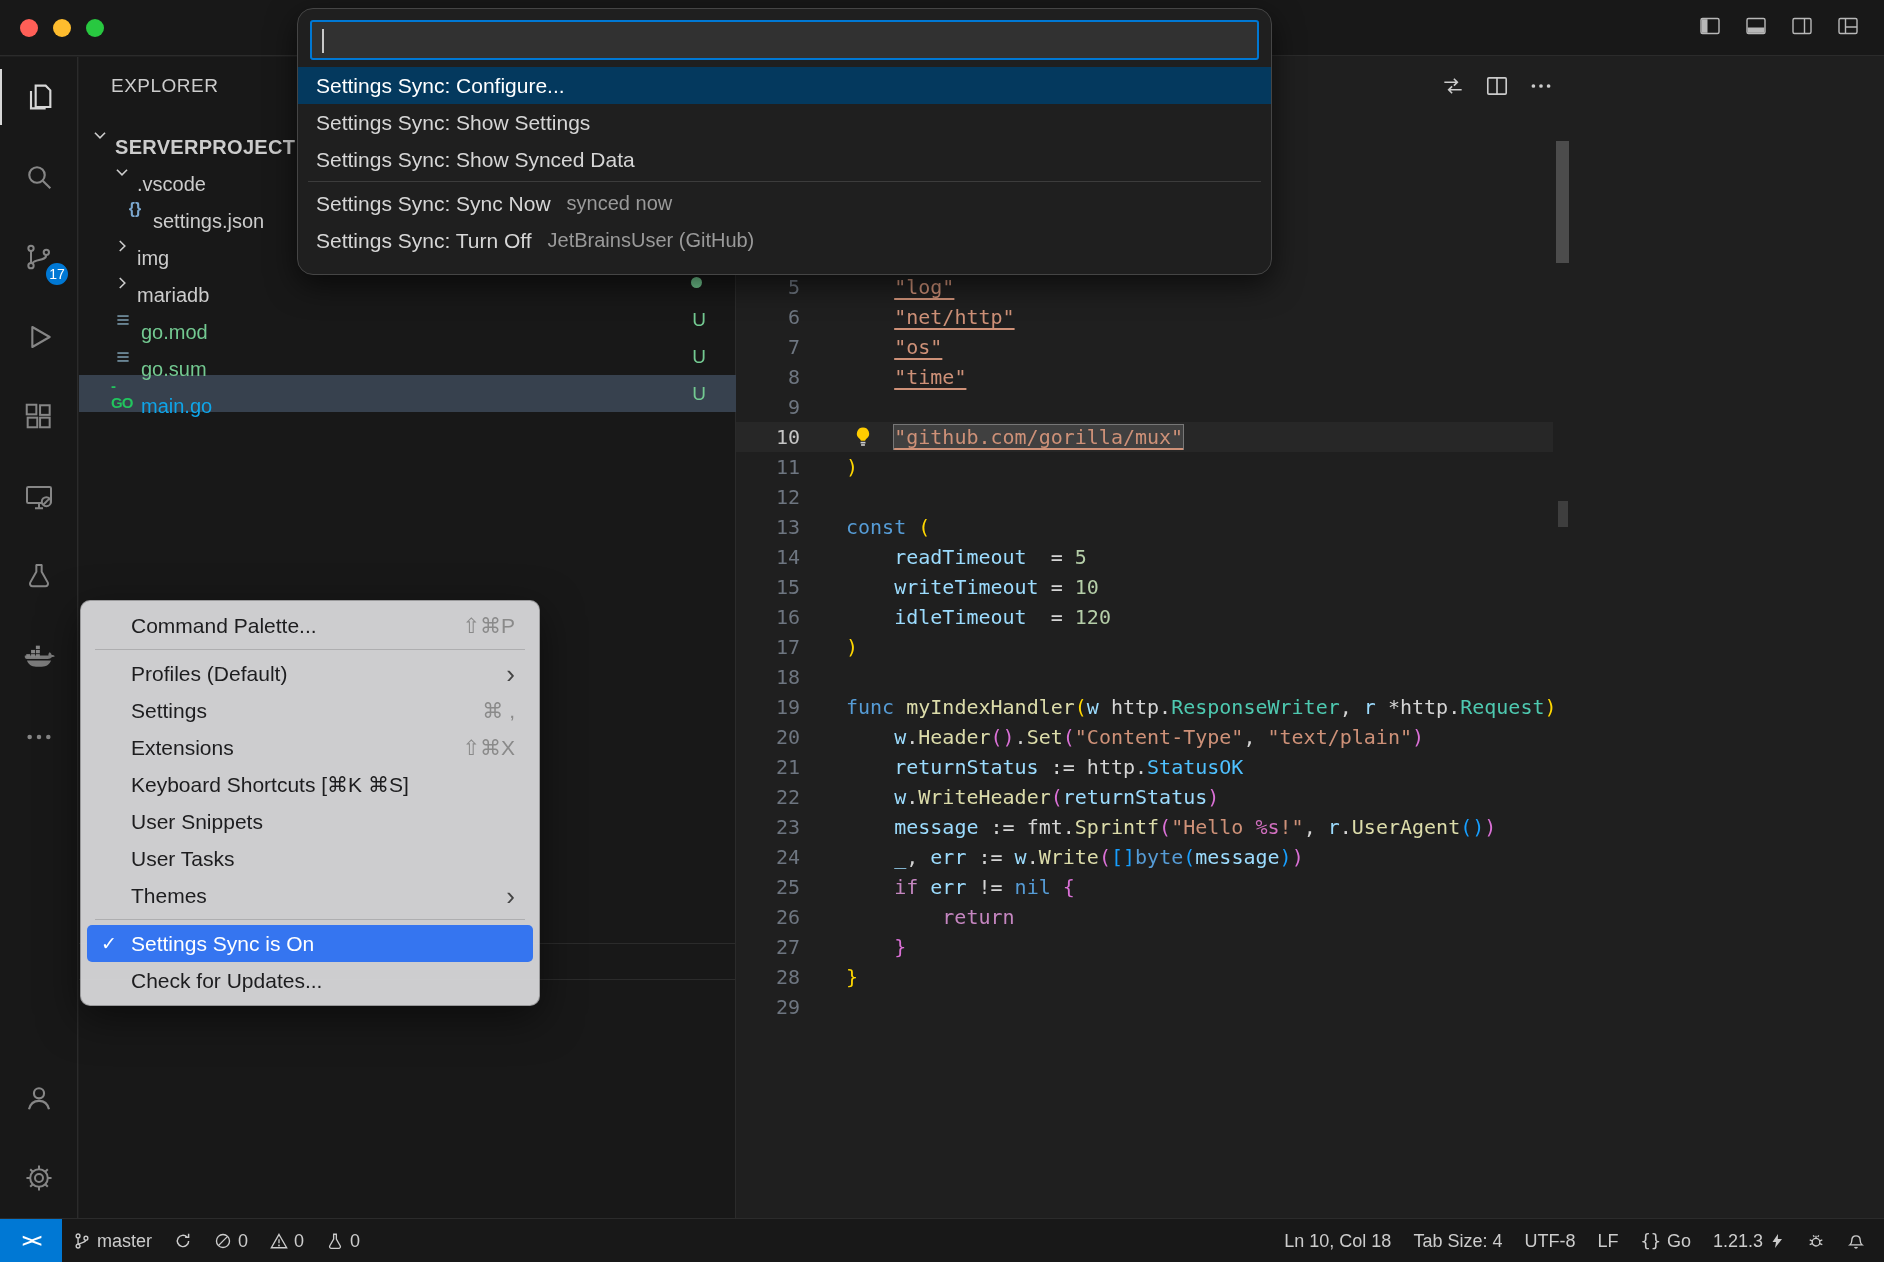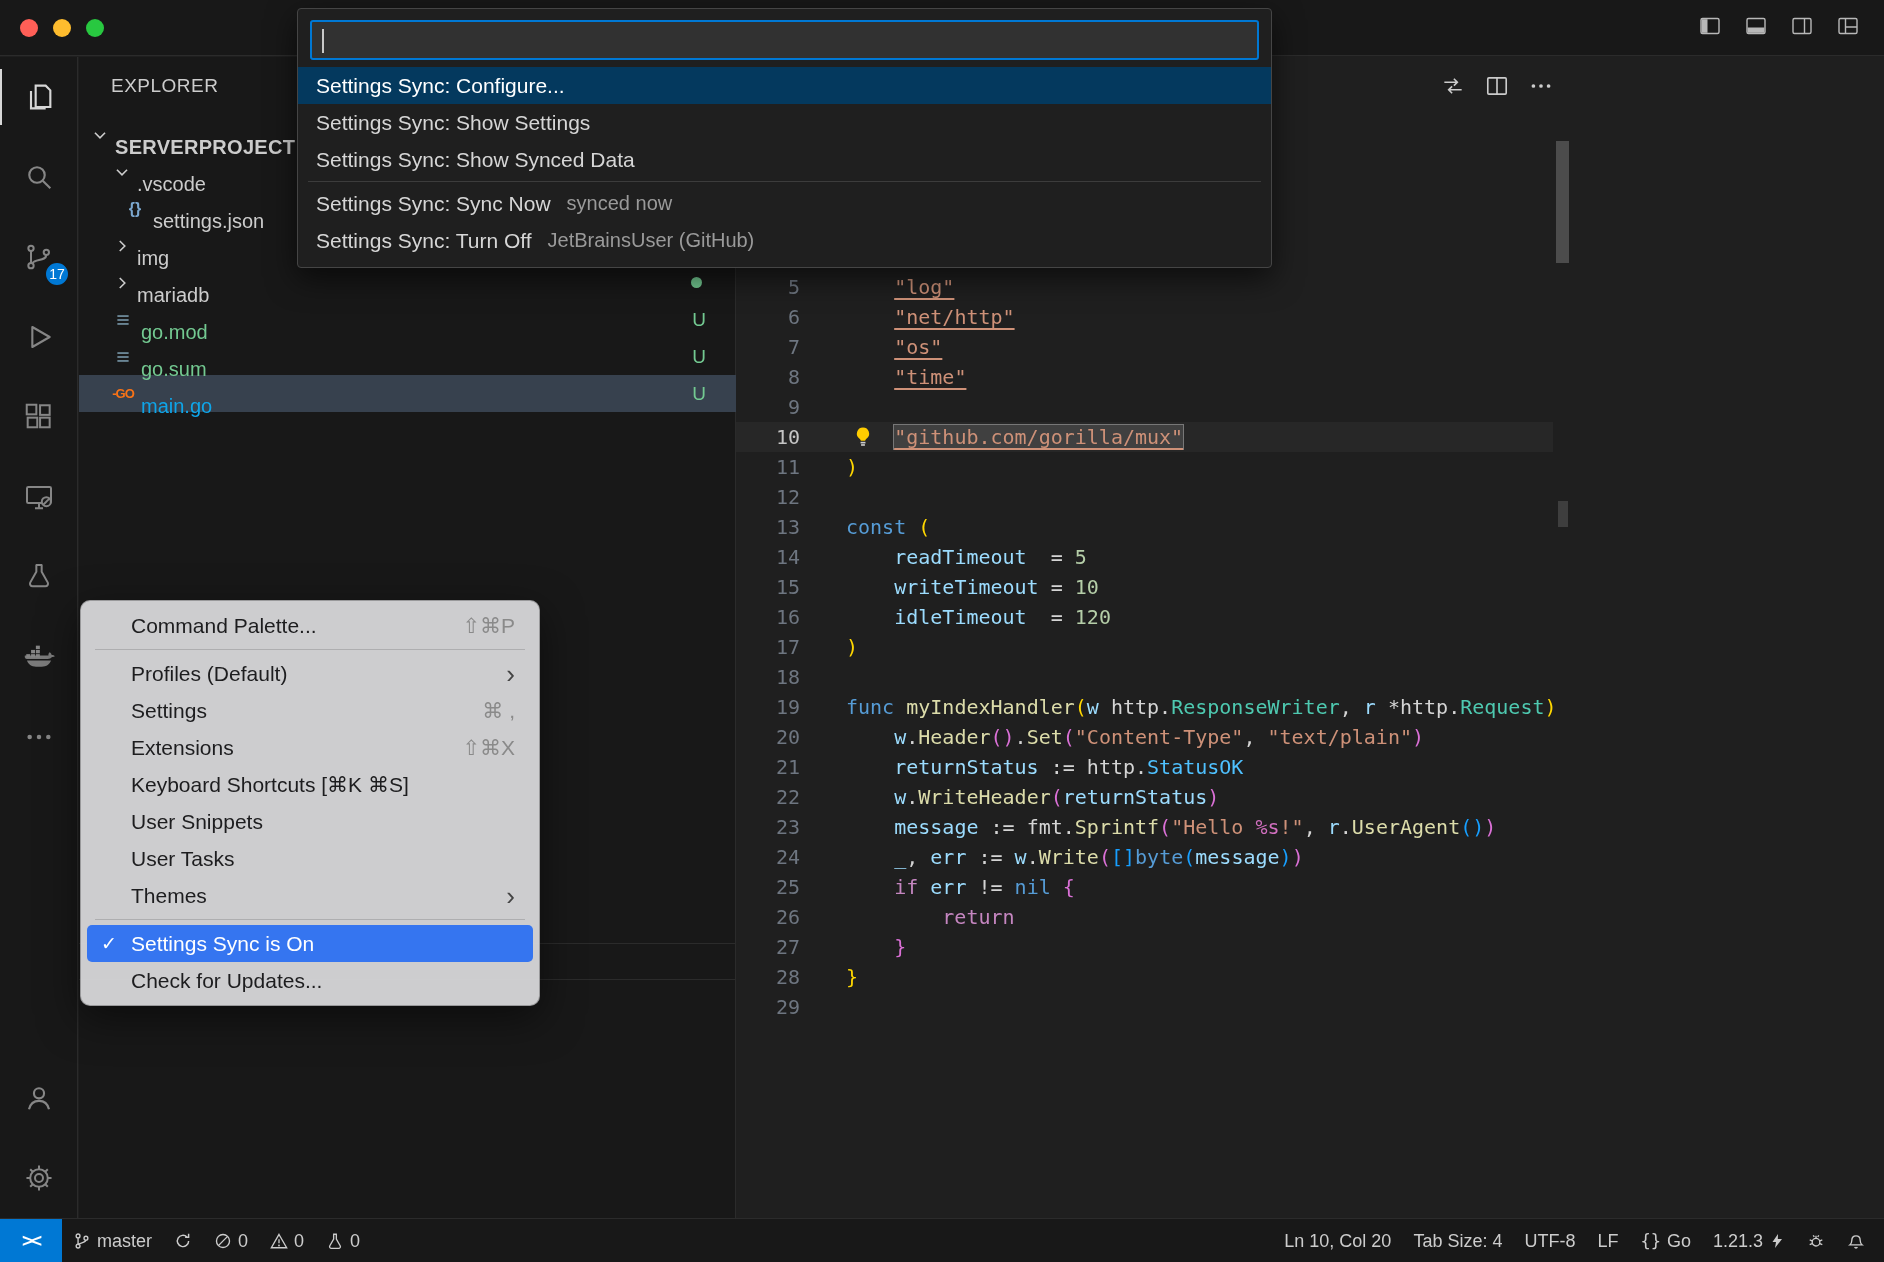--- a/index.html
+++ b/index.html
@@ -54,21 +54,21 @@
   .vthumb { position:absolute; left:820px; top:84px; width:13px; height:122px; background:rgba(130,130,130,.45); }
   .vmark { position:absolute; left:822px; top:444px; width:10px; height:26px; background:rgba(120,120,120,.35); }
   
   .statusbar { position:absolute; left:0; top:1218px; width:1884px; height:44px; background:#181818; border-top:1px solid #2b2b2b; font-size:18px; display:flex; align-items:center; }
   .sb-remote { position:absolute; left:0; top:0; width:62px; height:44px; background:#0078d4; color:#fff; display:flex; align-items:center; justify-content:center; font-weight:700; font-size:19px; letter-spacing:-2px; cursor:pointer; }
   .sb-left { position:absolute; left:62px; top:0; height:44px; display:flex; align-items:center; }
   .sb-right { position:absolute; right:8px; top:0; height:44px; display:flex; align-items:center; }
   .sb-item { display:flex; align-items:center; gap:6px; padding:0 11px; height:44px; cursor:pointer; color:#cccccc; }
   .sb-item svg { display:block; }
   
-  .quickpick { position:absolute; left:297px; top:8px; width:975px; background:#1f1f1f; border:1px solid #454545; border-radius:4px; box-shadow:0 10px 30px rgba(0,0,0,.6); z-index:50; padding-bottom:8px; }
+  .quickpick { position:absolute; left:297px; top:8px; width:975px; background:#1f1f1f; border:1px solid #454545; border-radius:16px; box-shadow:0 10px 30px rgba(0,0,0,.6); z-index:50; padding-bottom:15px; }
   .qp-inputwrap { margin:11px 12px 7px 12px; height:40px; background:#313131; border:2px solid #0078d4; border-radius:3px; position:relative; }
   .qp-caret { position:absolute; left:10px; top:7px; width:2px; height:24px; background:#c8c8c8; }
   .qpitem { height:37px; display:flex; align-items:center; padding:0 18px; font-size:21px; color:#d6d6d6; cursor:pointer; }
   .qpitem.sel { background:#04395e; color:#fff; }
   .qpdetail { color:#9a9a9a; font-size:20px; margin-left:16px; }
   .qpsep { height:1px; background:#3c3c3c; margin:3px 10px; }
   
   .gearmenu { position:absolute; left:80px; top:600px; width:460px; background:rgba(212,212,214,0.97); border:1px solid rgba(0,0,0,.25); border-radius:10px; box-shadow:0 12px 40px rgba(0,0,0,.5); z-index:60; padding:6px 0; color:#1d1d1f; }
   .menuitem { height:37px; display:flex; align-items:center; padding:0 18px 0 14px; font-size:21px; margin:0 6px; border-radius:5px; cursor:pointer; }
   .menuitem .mcheck { width:30px; font-size:19px; }
@@ -282,21 +282,21 @@
                   <line x1="3" y1="8" x2="13" y2="8"></line>
                   <line x1="3" y1="11.5" x2="13" y2="11.5"></line>
                 </g>
               </svg>
             </span>
             <span class="exlabel" style="color: rgb(115, 201, 145);">go.sum</span>
             <span class="exbadge" style="color: rgb(115, 201, 145);">U</span>
           </div>
           <div class="exrow sel" style="padding-left: 32px;">
             <span class="fico">
-              <span class="fi" style="color:#f97316;font-size:13px;letter-spacing:-1px">-GO</span>
+              <span class="fi" style="color:#22c55e;font-size:15px;letter-spacing:-1px">-GO</span>
             </span>
             <span class="exlabel" style="color: #0ea5e9;">main.go</span>
             <span class="exbadge" style="color: rgb(115, 201, 145);">U</span>
           </div>
         </div>
     </div>
     <div class="sb-line" style="top:886px"></div>
     <div class="sb-line" style="top:922px"></div>
   </div>
 
@@ -483,21 +483,21 @@
           <span>
             <svg viewBox="0 0 16 16" width="18" height="18">
               <path d="M6.3 2h3.4M6.8 2v4.2l-3.4 6a1.6 1.6 0 0 0 1.4 2.4h6.4a1.6 1.6 0 0 0 1.4-2.4l-3.4-6V2" fill="none" stroke="#cccccc" stroke-width="1.2"></path>
             </svg>
           </span>
           <span>0</span>
         </div>
       </div>
     <div class="sb-right" id="sb-right">
         <div class="sb-item">
-          <span>Ln 10, Col 20</span>
+          <span>Ln 10, Col 18</span>
         </div>
         <div class="sb-item">
           <span>Tab Size: 4</span>
         </div>
         <div class="sb-item">
           <span>UTF-8</span>
         </div>
         <div class="sb-item">
           <span>LF</span>
         </div>

